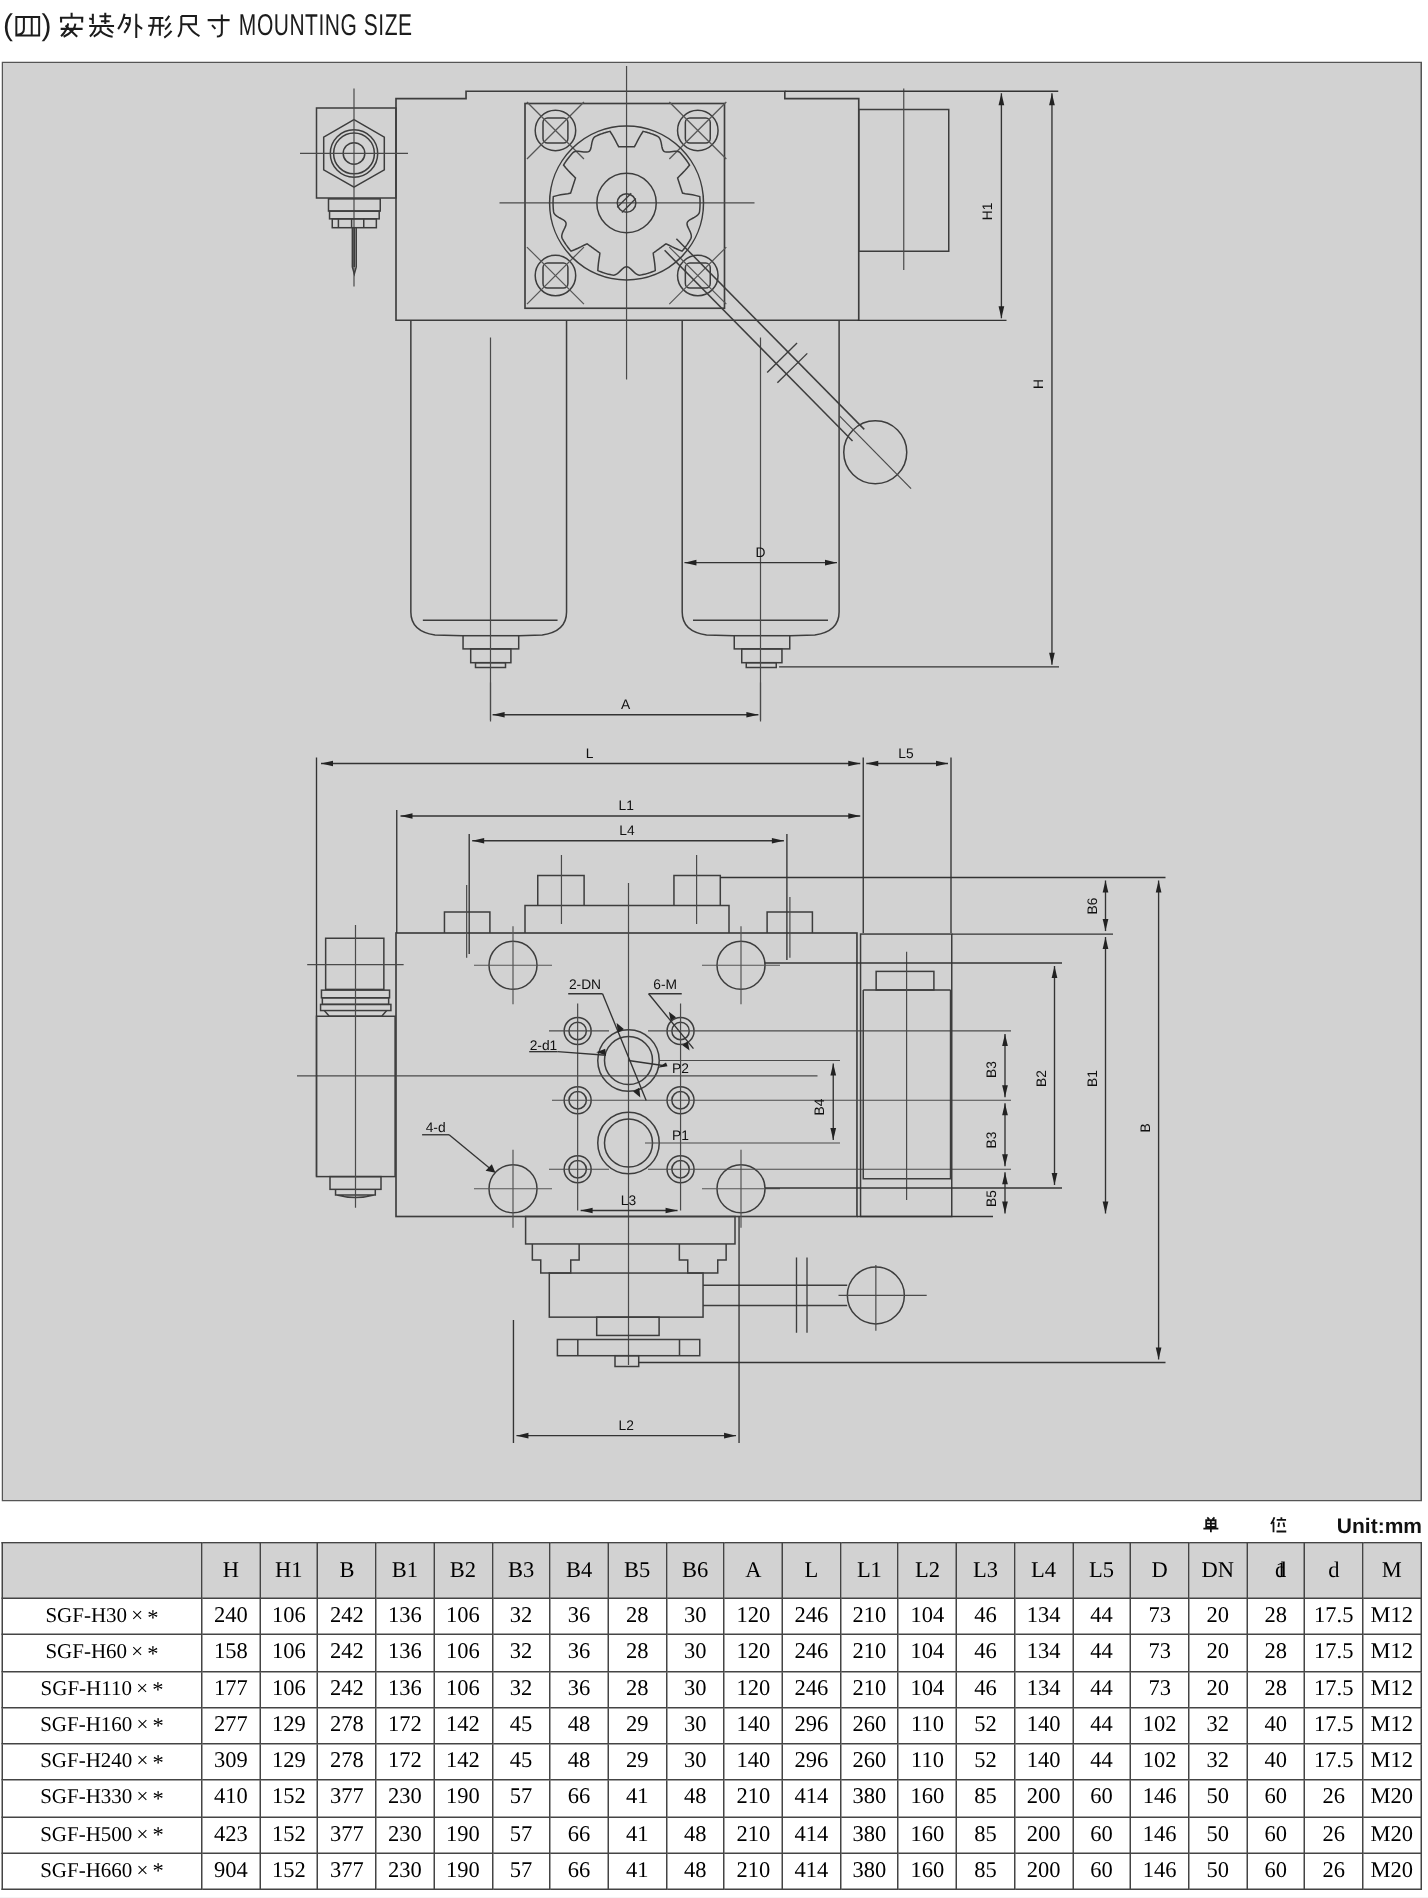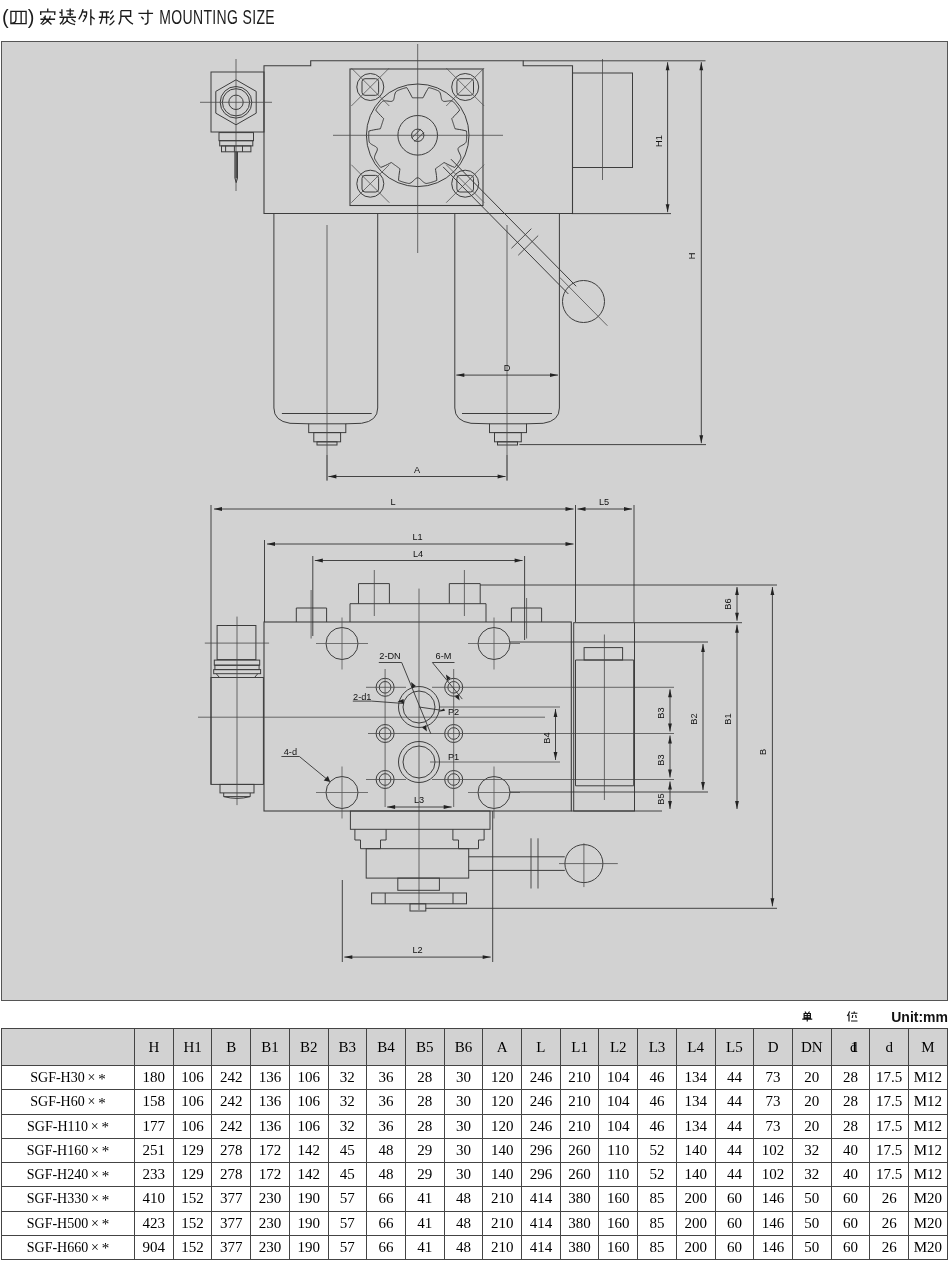--- a/index.html
+++ b/index.html
@@ -466,21 +466,21 @@
         <th>L4</th>
         <th>L5</th>
         <th>D</th>
         <th>DN</th>
         <th style="letter-spacing:-7px;">d1</th>
         <th>d</th>
         <th>M</th>
       </tr>
 <tr>
         <td class="mod">SGF-H30 × <span style="position:relative;top:1.5px;font-size:15px">*</span></td>
-        <td>180</td>
+        <td>240</td>
         <td>106</td>
         <td>242</td>
         <td>136</td>
         <td>106</td>
         <td>32</td>
         <td>36</td>
         <td>28</td>
         <td>30</td>
         <td>120</td>
         <td>246</td>
@@ -538,21 +538,21 @@
         <td>134</td>
         <td>44</td>
         <td>73</td>
         <td>20</td>
         <td>28</td>
         <td>17.5</td>
         <td>M12</td>
       </tr>
 <tr>
         <td class="mod">SGF-H160 × <span style="position:relative;top:1.5px;font-size:15px">*</span></td>
-        <td>251</td>
+        <td>277</td>
         <td>129</td>
         <td>278</td>
         <td>172</td>
         <td>142</td>
         <td>45</td>
         <td>48</td>
         <td>29</td>
         <td>30</td>
         <td>140</td>
         <td>296</td>
@@ -562,21 +562,21 @@
         <td>140</td>
         <td>44</td>
         <td>102</td>
         <td>32</td>
         <td>40</td>
         <td>17.5</td>
         <td>M12</td>
       </tr>
 <tr>
         <td class="mod">SGF-H240 × <span style="position:relative;top:1.5px;font-size:15px">*</span></td>
-        <td>233</td>
+        <td>309</td>
         <td>129</td>
         <td>278</td>
         <td>172</td>
         <td>142</td>
         <td>45</td>
         <td>48</td>
         <td>29</td>
         <td>30</td>
         <td>140</td>
         <td>296</td>

